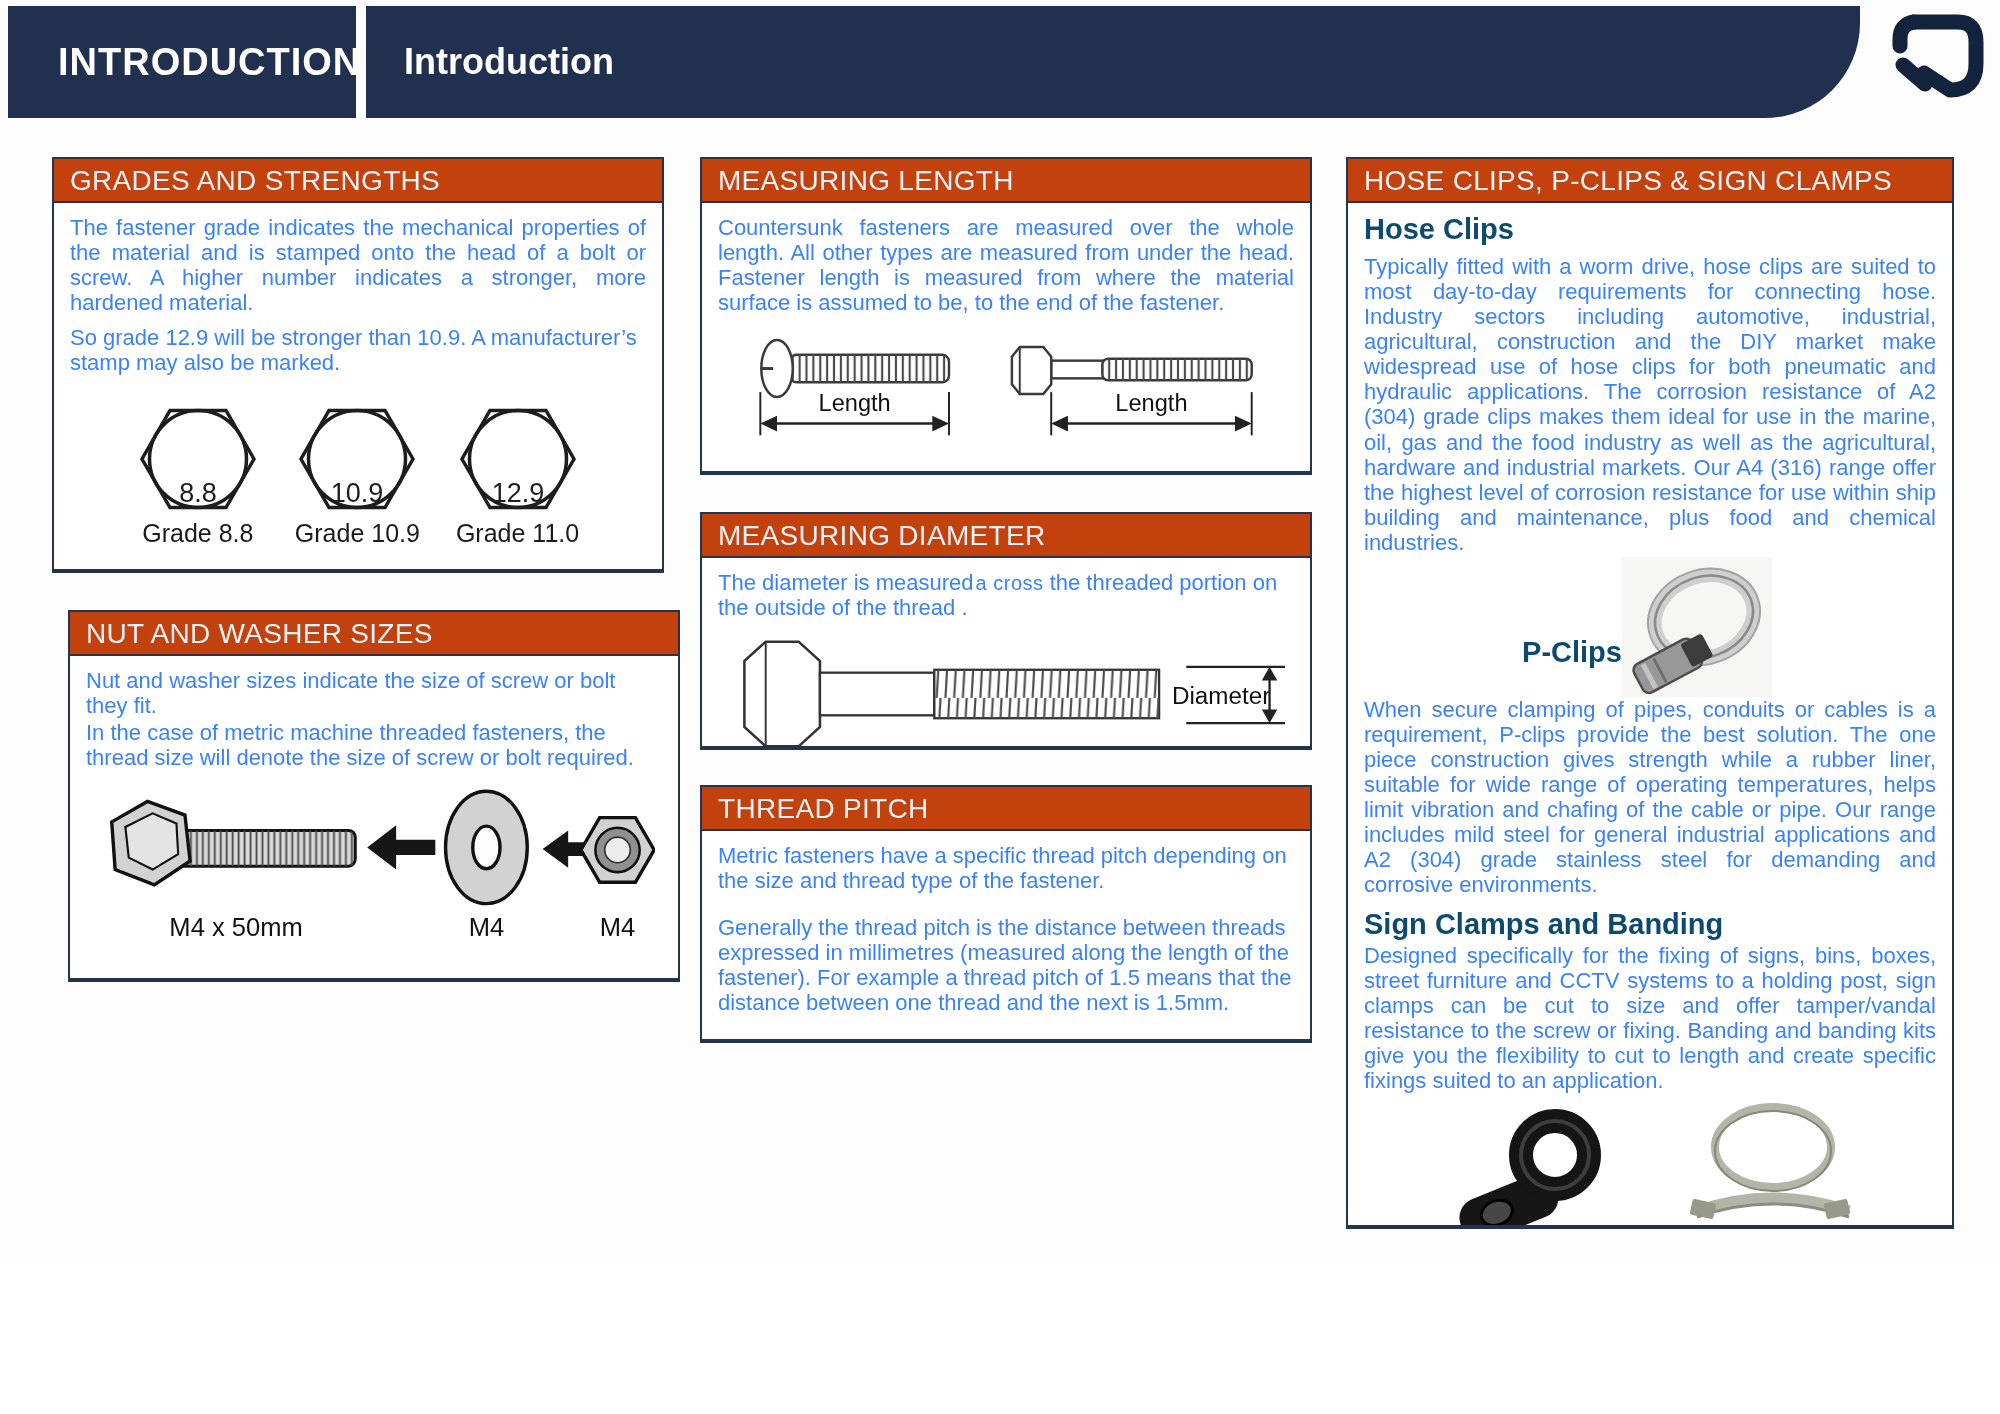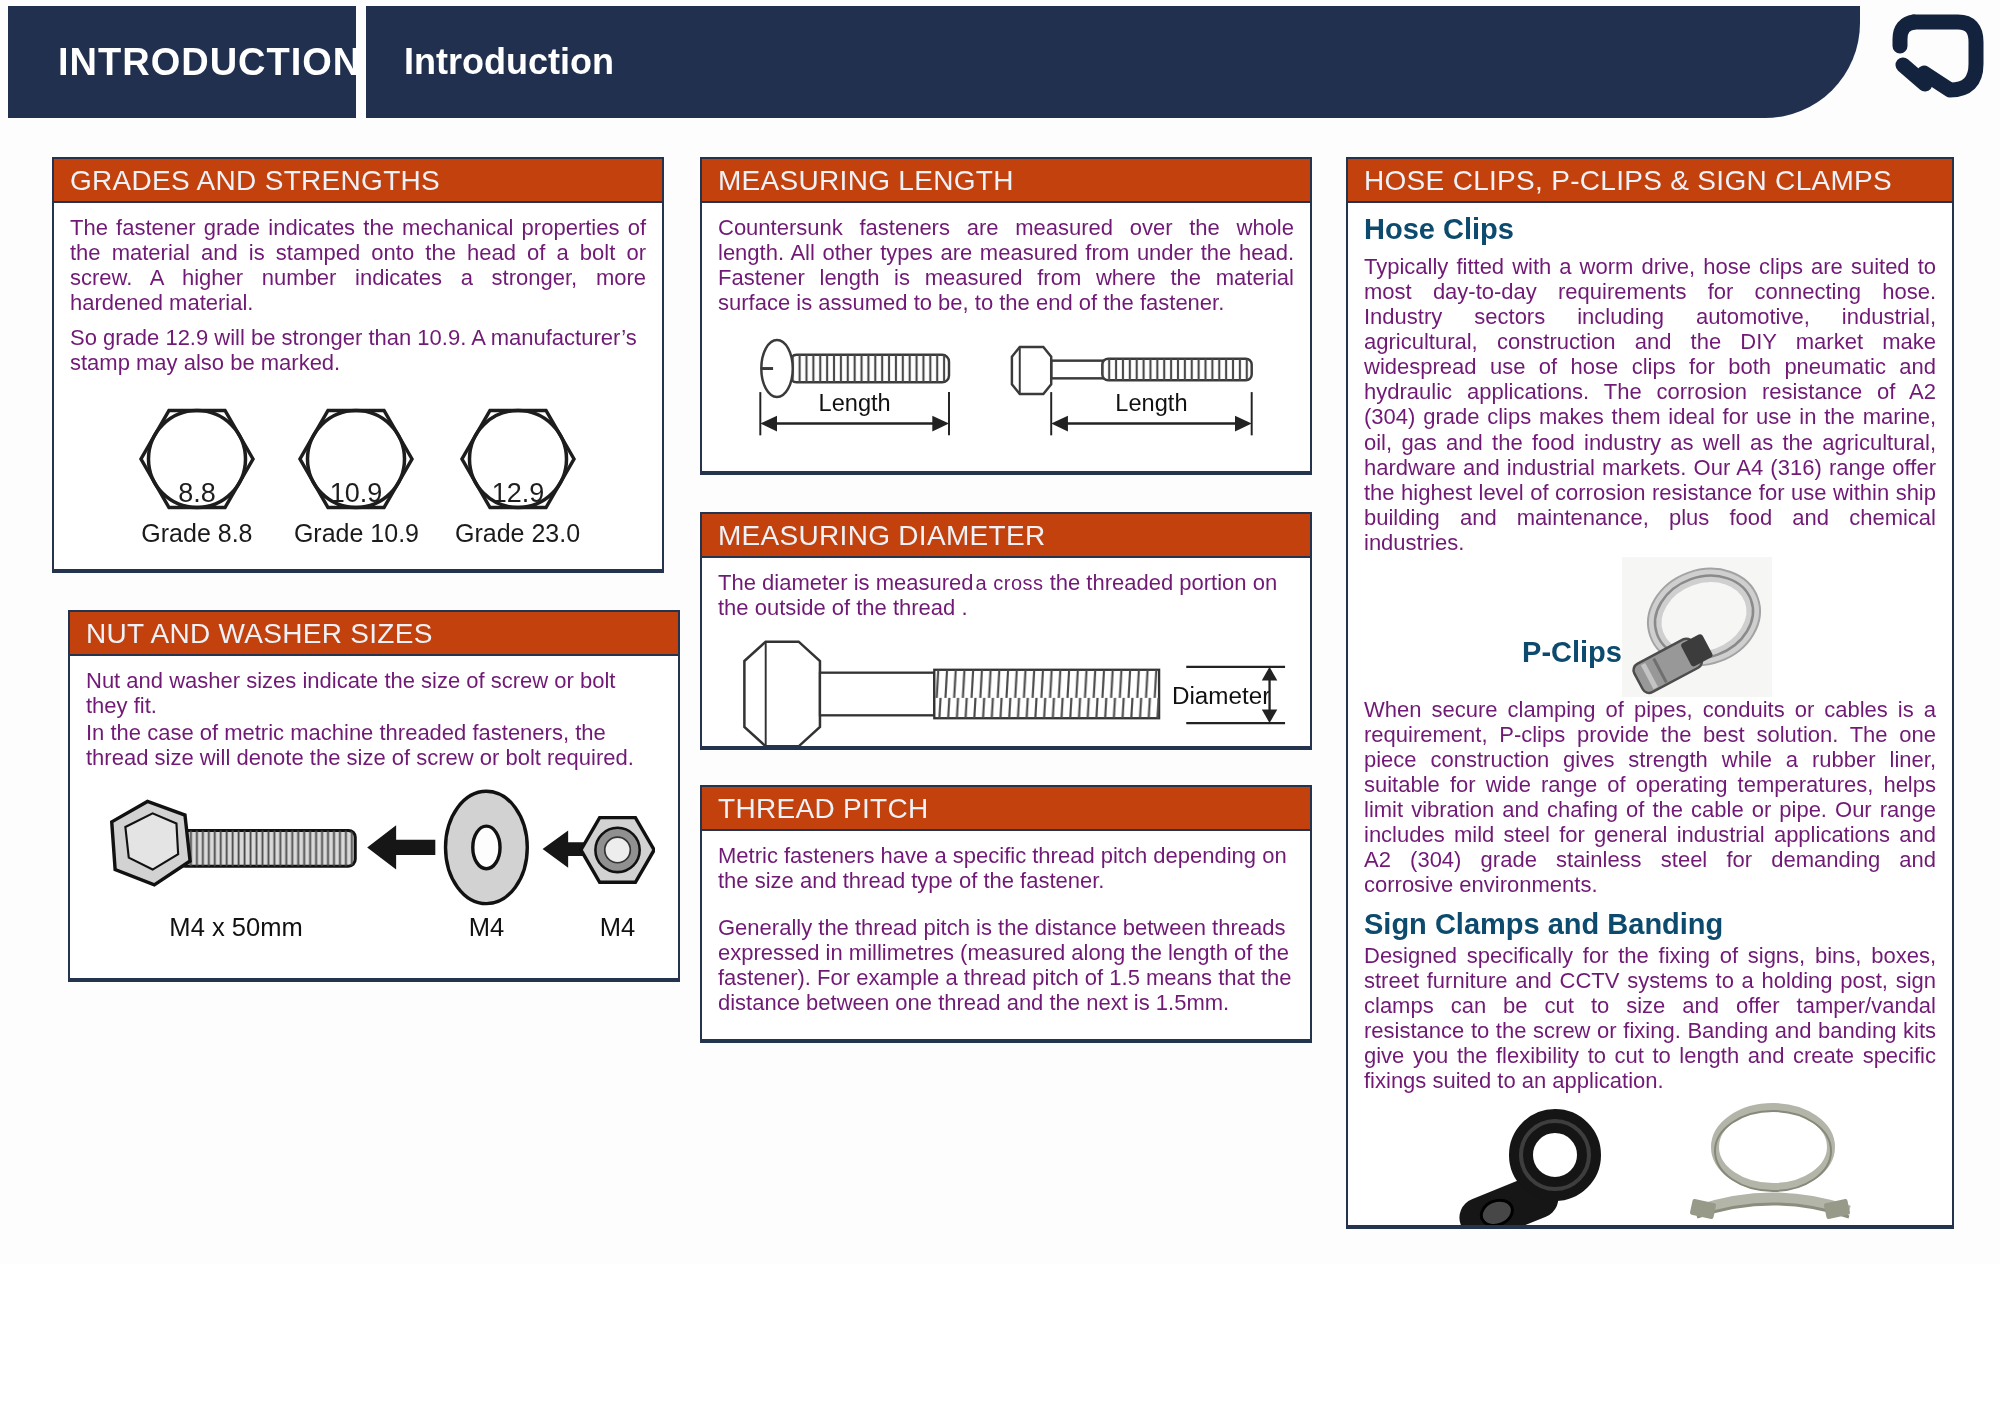--- a/index.html
+++ b/index.html
@@ -16,21 +16,21 @@
   .hdr-main span { color:#ffffff; font-weight:bold; font-size:36px; padding-left:38px; }
   .hdr-logo { position:absolute; left:1884px; top:6px; width:108px; height:112px; }
 
   
   .section { position:absolute; background:#ffffff; border:2px solid #24344f;
     border-bottom-width:4px; overflow:hidden; }
   .section-title { height:44px; background:#c2410c; color:#edf2f8; font-size:28px;
     line-height:44px; padding-left:16px; letter-spacing:.3px; border-bottom:2px solid #24344f;
     white-space:nowrap; }
   .section-body { padding:12px 16px 8px 16px; }
-  p.body { font-size:22px; line-height:1.14; color:#701a75; margin:0 0 10px 0; }
+  p.body { font-size:22px; line-height:1.14; color:#3b82f6; margin:0 0 10px 0; }
   .j { text-align:justify; }
   h3.sub { font-size:29px; font-weight:bold; color:#0c4a6e; margin:2px 0 8px 0; }
   .md-b { font-size:20px; letter-spacing:.5px; }
 
   
   .grade-row { display:flex; justify-content:center; gap:36px; margin-top:24px; }
   .grade-item { display:flex; flex-direction:column; align-items:center; }
   .grade-label { font-size:25px; color:#1b1b1b; margin-top:0; }
 
   
@@ -102,21 +102,21 @@
             <text x="60" y="103" text-anchor="middle" font-size="27" fill="#1d1d1d">10.9</text>
           </svg>
           <div class="grade-label">Grade 10.9</div>
         </div>
         <div class="grade-item">
           <svg width="122" height="120" viewBox="0 0 120 120">
             <polygon points="116,60 88,11.5 32,11.5 4,60 32,108.5 88,108.5" fill="none" stroke="#1d1d1d" stroke-width="3.5"></polygon>
             <circle cx="60" cy="60" r="48.5" fill="none" stroke="#1d1d1d" stroke-width="3.5"></circle>
             <text x="60" y="103" text-anchor="middle" font-size="27" fill="#1d1d1d">12.9</text>
           </svg>
-          <div class="grade-label">Grade 23.0</div>
+          <div class="grade-label">Grade 11.0</div>
         </div>
       </div>
     </div>
   </div>
 
   <div class="section" style="left:68px; top:610px; width:612px; height:372px;">
     <div class="section-title">NUT AND WASHER SIZES</div>
     <div class="section-body">
       <p class="body" style="margin-bottom:2px;">Nut and washer sizes indicate the size of screw or bolt they fit.</p>
       <p class="body">In the case of metric machine threaded fasteners, the thread size will denote the size of screw or bolt required.</p>

